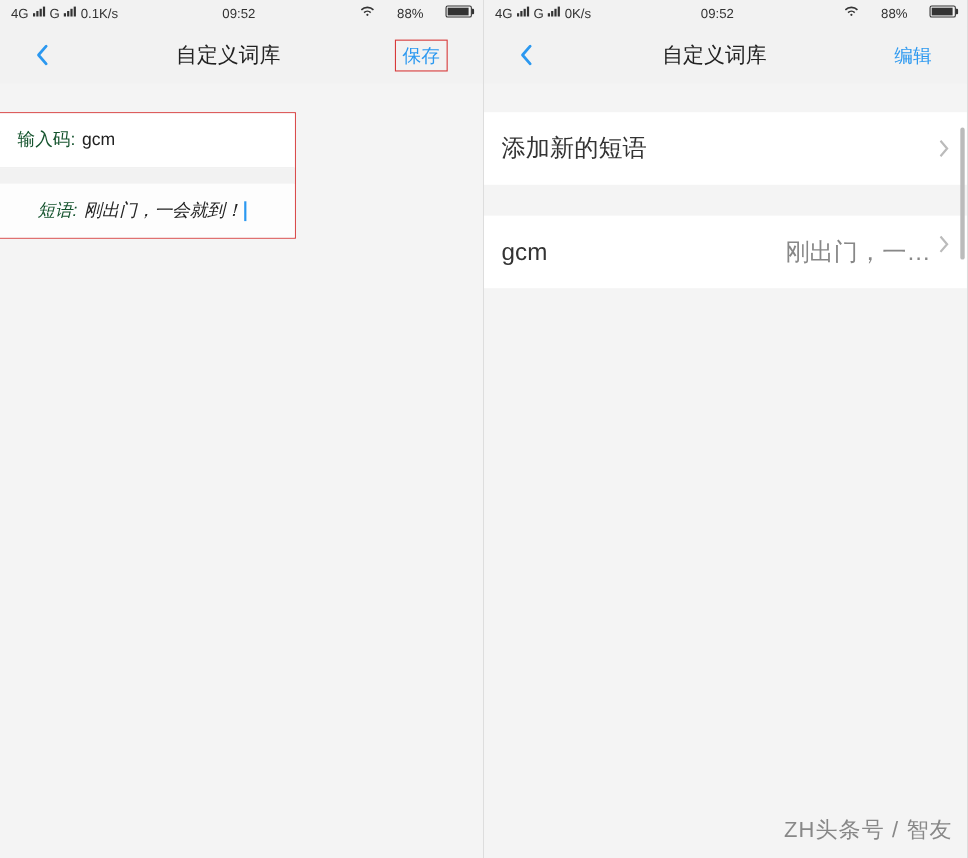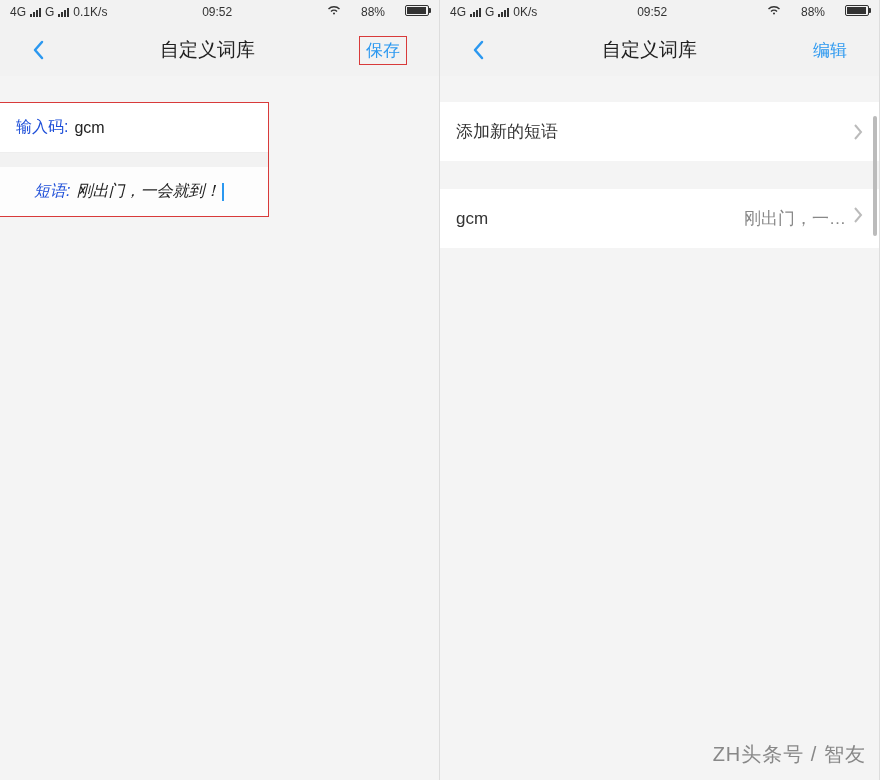--- a/index.html
+++ b/index.html
@@ -23,21 +23,21 @@
   .status-bar {
     height: 24px;
     display: flex;
     align-items: center;
     justify-content: space-between;
     padding: 0 10px;
     font-size: 12px;
     color: #333;
     background: #f2f2f2;
   }
-  .status-left { display: flex; align-items: center; gap: 4px; }
+  .status-left { display: flex; gap: 4px; }
   .status-right { display: flex; gap: 20px; }
   .signal-bars {
     display: inline-flex;
     align-items: flex-end;
     gap: 1px;
     height: 10px;
   }
   .signal-bars span {
     width: 2px;
     background: #333;
@@ -111,38 +111,38 @@
   .row {
     background:#fff;
     display:flex;
     align-items:center;
     padding:14px 16px;
     font-size:16px;
     color:#333;
     border-bottom:1px solid #eee;
   }
   .row:last-child{border-bottom:none;}
-  .row-label{ color:#1d4ed8; }
+  .row-label{ color:#14532d; }
   .row-value{ margin-left:6px; color:#222; }
   .row-indent{ padding-left:34px; background:#fdfdfd;font-style:italic;}
   .cursor{
     display:inline-block;
     width:2px; height:18px;
     background:#2b98f0;
     margin-left:2px;
     vertical-align:middle;
   }
   .gap{ height:14px; background:#f2f2f2; }
   .list-row{
     background:#fff;
     display:flex;
     align-items:center;
     justify-content:space-between;
     padding:18px 16px;
-    font-size:17px;
+    font-size:22px;
     color:#333;
   }
   .list-row + .list-row{ border-top:1px solid #eee; }
   .list-row .right{
     display:flex;
     align-items:flex-start;
     gap:8px;
     color:#888;
   }
   .chevron-right svg{ display:block; }

